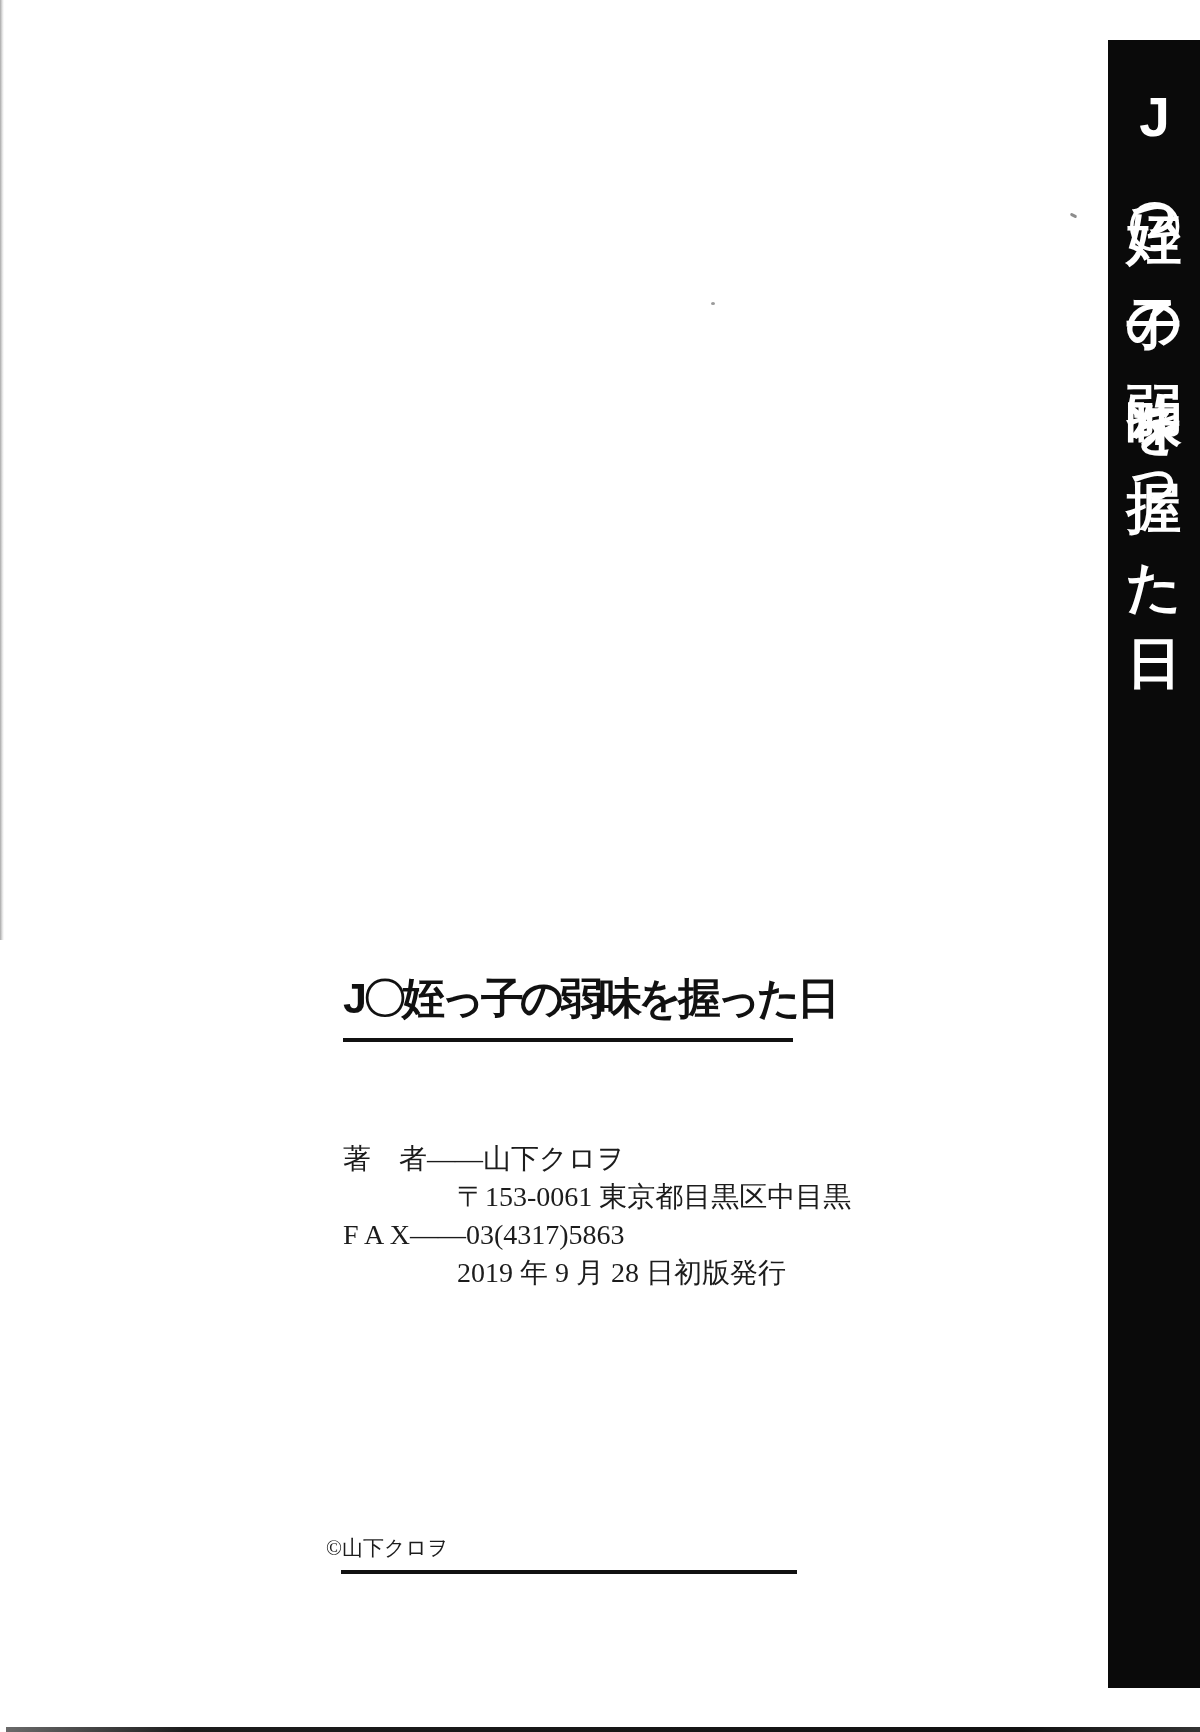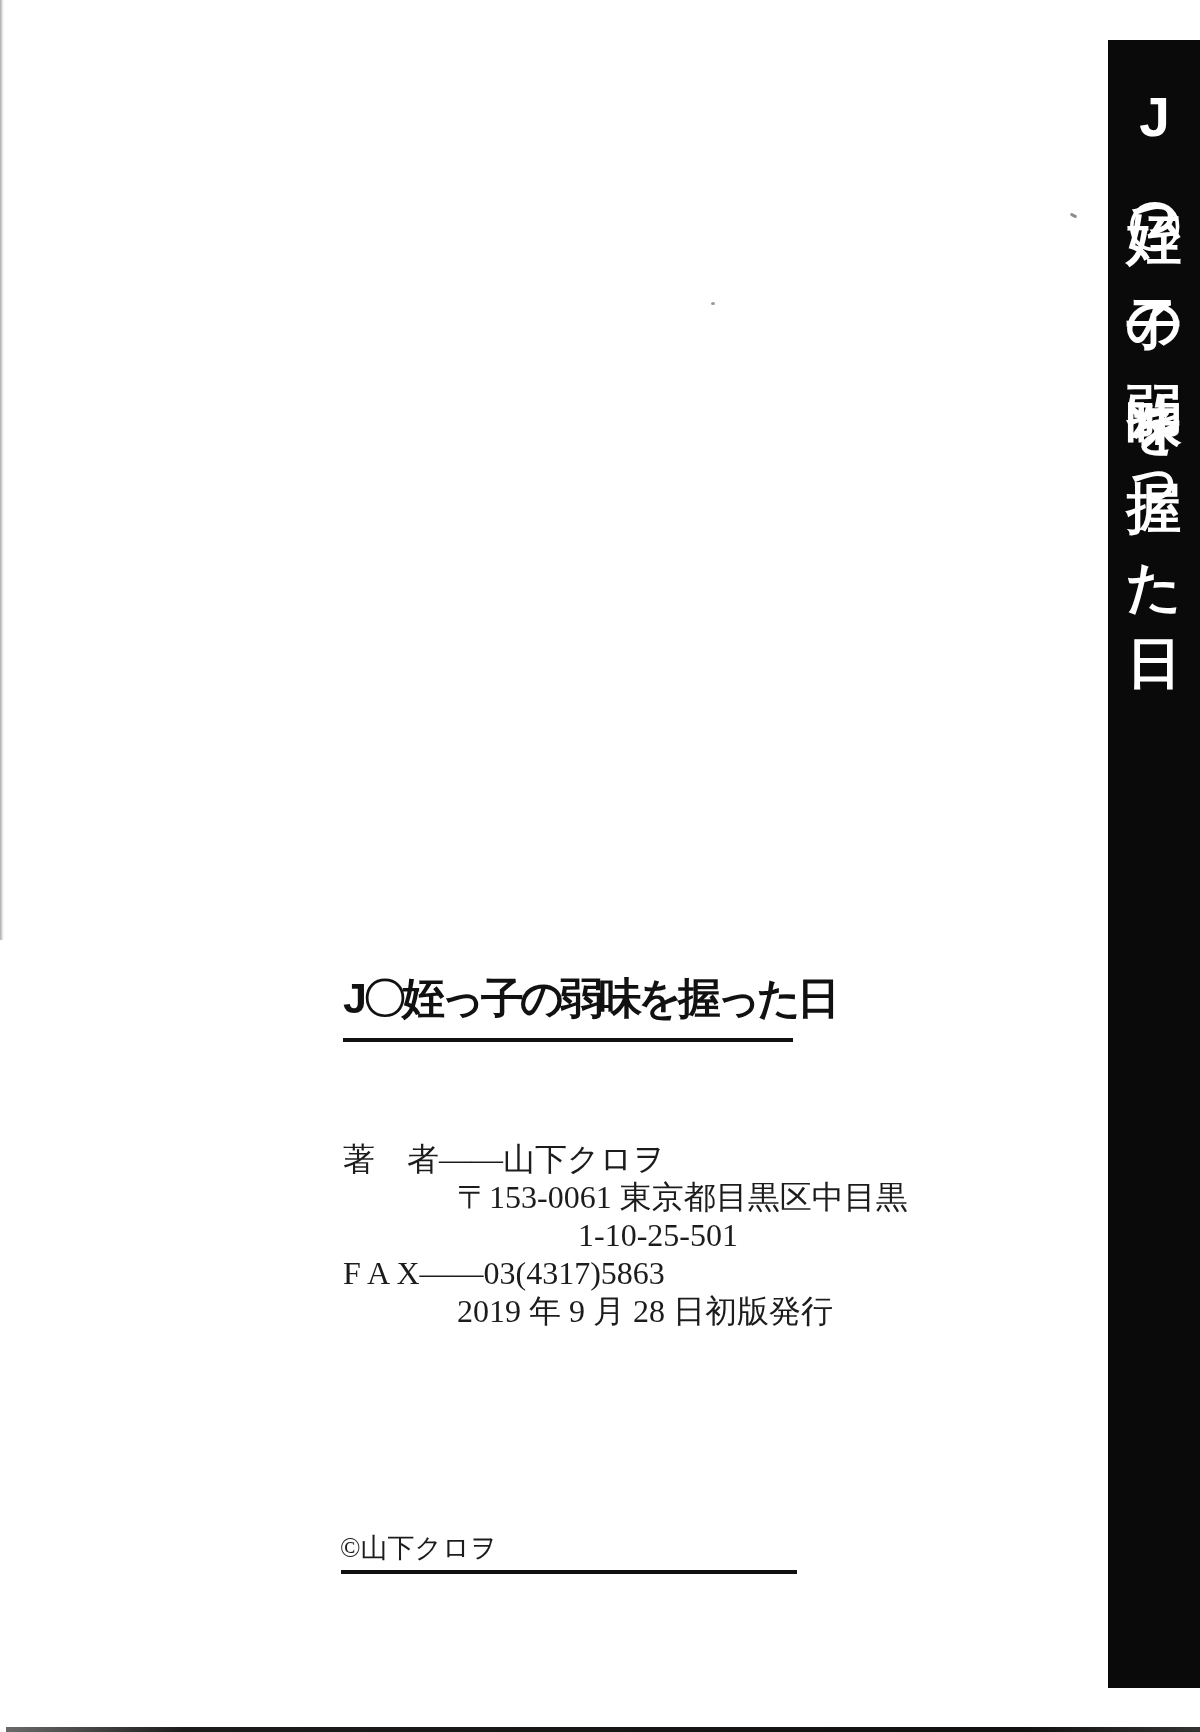--- a/index.html
+++ b/index.html
@@ -89,35 +89,35 @@
     background: #111111;
   }
 
   
   .colophon {
     position: absolute;
     left: 343px; top: 1140px;
     width: 520px;
     color: #1c1c1c;
     font-family: "Liberation Serif", serif;
-    font-size: 32px;
+    font-size: 28px;
     line-height: 38px;
     white-space: nowrap;
   }
   .colophon .line { height: 38px; }
   .ind-1 { padding-left: 114px; }
   .ind-2 { padding-left: 235px; }
 
   
   .copyright {
     position: absolute;
-    left: 340px; top: 1532px;
+    left: 326px; top: 1532px;
     color: #1c1c1c;
     font-family: "Liberation Serif", serif;
-    font-size: 27px;
+    font-size: 21px;
     line-height: 32px;
     white-space: nowrap;
   }
   .copyright-rule {
     position: absolute;
     left: 341px; top: 1570px;
     width: 456px; height: 4px;
     background: #111111;
   }
 </style>
@@ -134,21 +134,20 @@
   <div class="spine">
     <div class="spine-title">J〇姪っ子の弱味を握った日</div>
   </div>
 
   <h1 class="main-title">J〇姪っ子の弱味を握った日</h1>
   <div class="title-rule"></div>
 
   <div class="colophon">
     <div class="line">著　者——山下クロヲ</div>
     <div class="line ind-1">〒153-0061 東京都目黒区中目黒</div>
-    <div class="line ind-2">1-10-25-501</div>
     <div class="line">F A X——03(4317)5863</div>
     <div class="line ind-1">2019 年 9 月 28 日初版発行</div>
   </div>
 
   <div class="copyright">©山下クロヲ</div>
   <div class="copyright-rule"></div>
 
 </div>
 
 </body></html>

